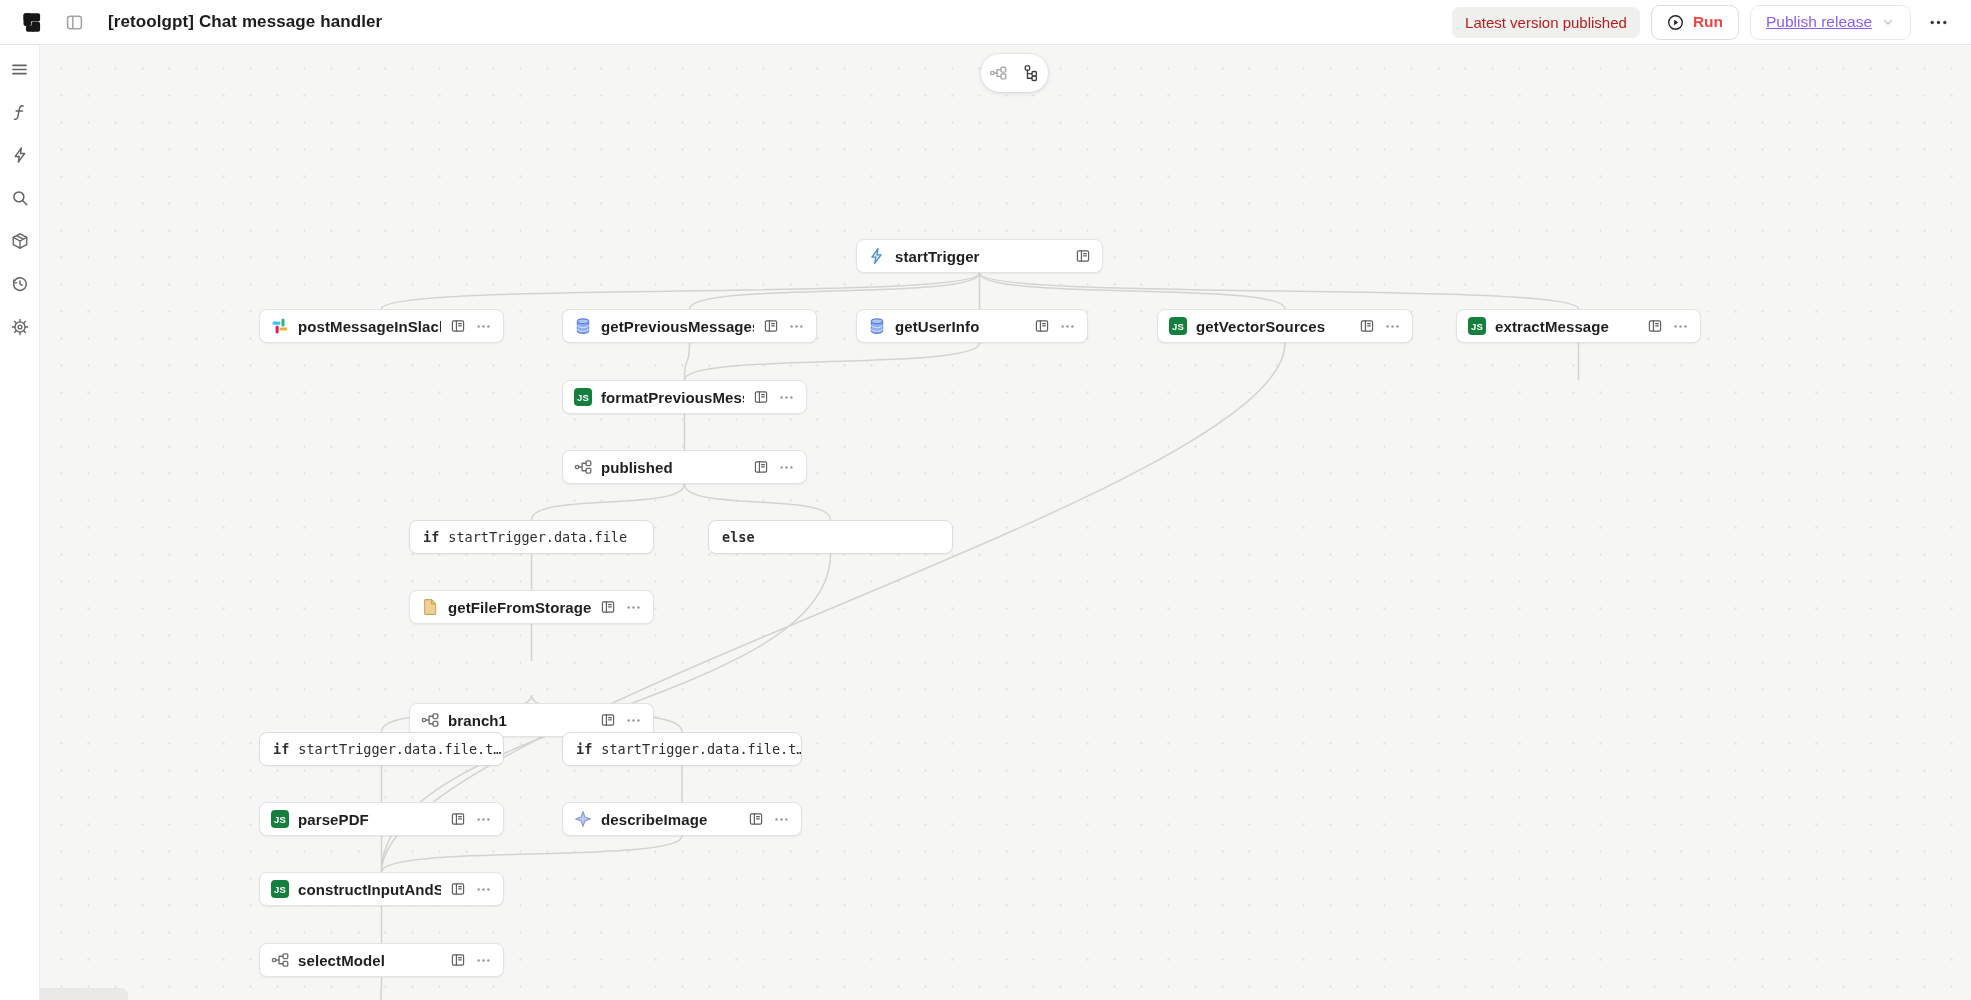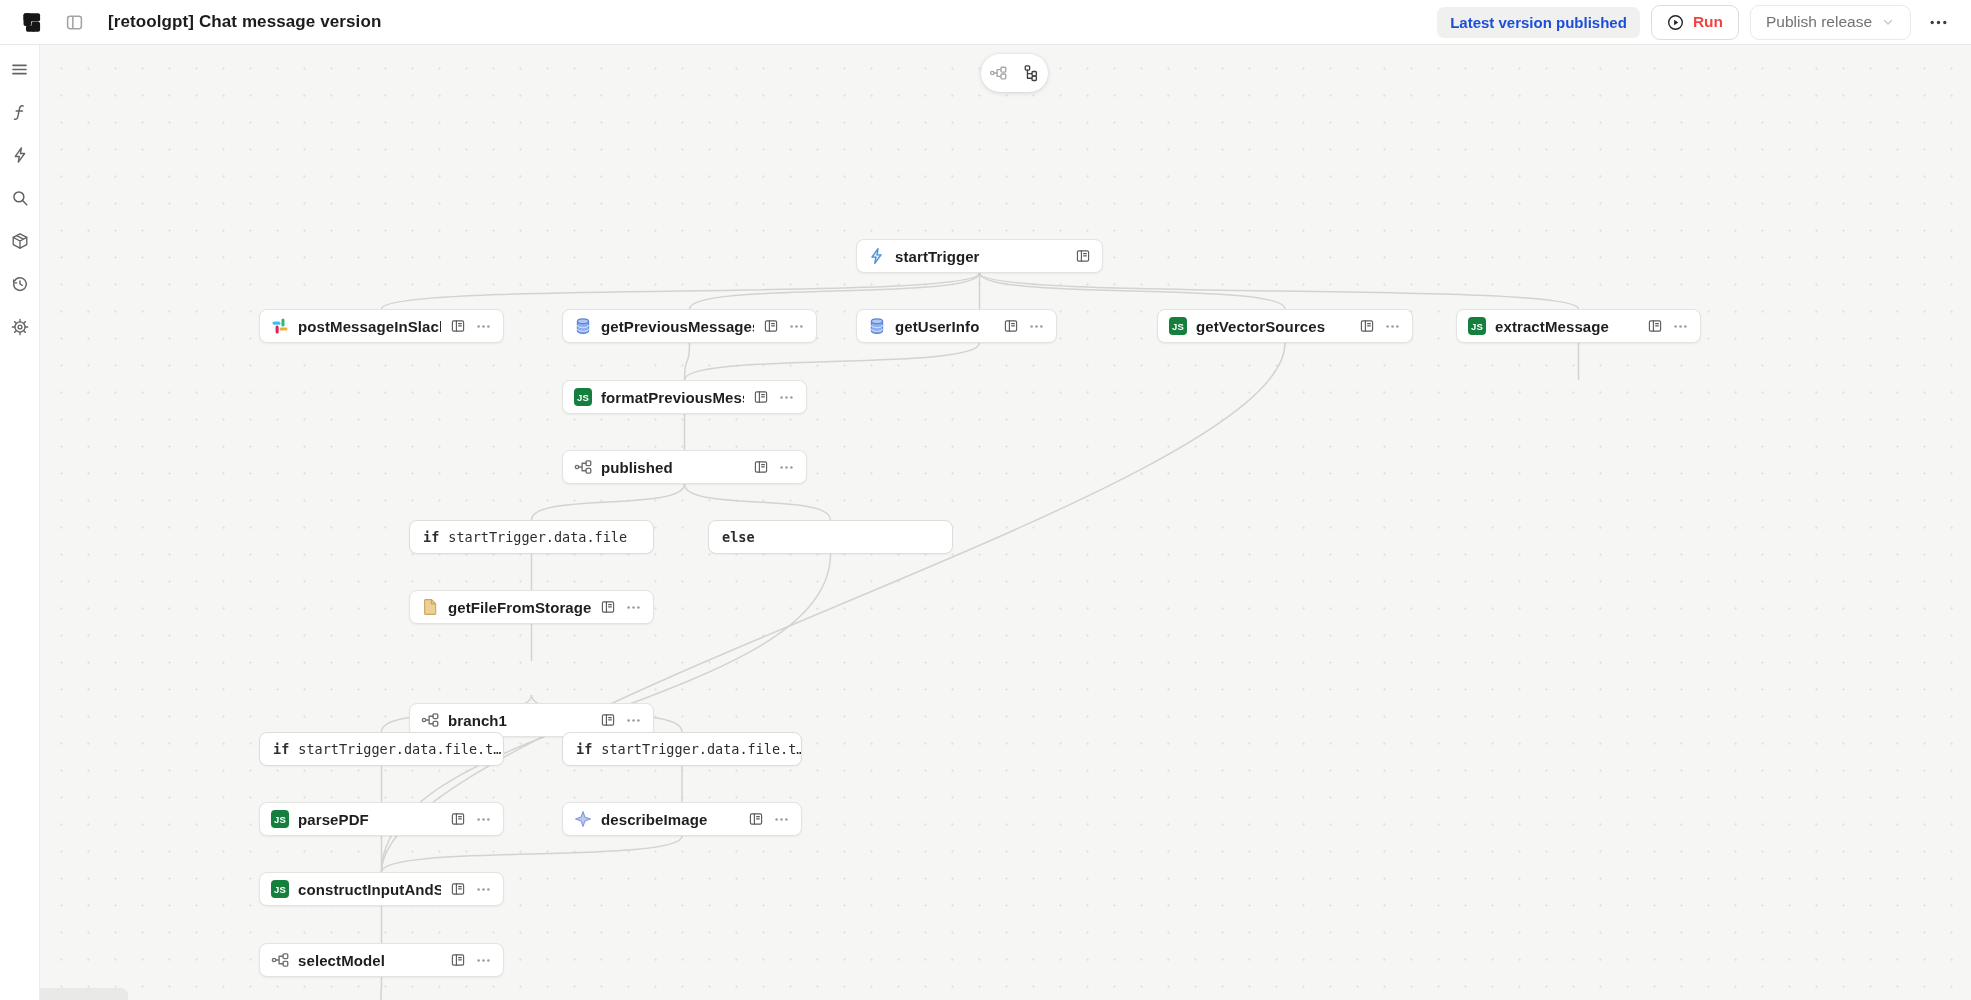--- a/index.html
+++ b/index.html
@@ -23,29 +23,29 @@
   .topbar {
     position:absolute; left:0; top:0; width:100%; height:45px; z-index:10;
     background:#fff; border-bottom:1px solid #e8e8e7;
     display:flex; align-items:center; padding:0 16px;
   }
   .logo { width:27px; height:27px; margin-left:2px; margin-right:20px; display:flex; align-items:center; justify-content:center; }
   .panel-toggle { margin-right:24px; display:flex; align-items:center; cursor:pointer; }
   .app-title { font-size:17px; font-weight:700; color:#1c1c1c; letter-spacing:.1px; }
   .topbar-right { margin-left:auto; display:flex; align-items:center; gap:11px; }
   .badge {
-    background:#f0f0ef; color:#1d4ed8; font-size:15px; font-weight:700;
+    background:#f0f0ef; color:#b91c1c; font-size:15px; font-weight:400;
     padding:7px 13px; border-radius:7px; white-space:nowrap;
   }
   .btn {
     display:flex; align-items:center; gap:9px; height:35px; padding:0 15px;
     background:#fff; border:1px solid #dcdcda; border-radius:9px;
     font-size:15.5px; font-weight:600; color:#ef4444; cursor:pointer;
   }
-  .btn.disabled { color:#737373; border-color:#e9e9e7; font-weight:500; }
+  .btn.disabled { color:#8b5cf6; border-color:#e9e9e7; font-weight:500;text-decoration:underline; }
   .more-btn { padding:4px 6px; cursor:pointer; display:flex; align-items:center; }
 
   
   .sidebar {
     position:absolute; left:0; top:45px; bottom:0; width:40px; z-index:9;
     background:#fff; border-right:1px solid #ededec;
     display:flex; flex-direction:column; align-items:center; padding-top:11px; gap:17px;
   }
   .side-btn { width:26px; height:26px; display:flex; align-items:center; justify-content:center; border-radius:6px; cursor:pointer; color:#646462; }
 
@@ -176,21 +176,21 @@
         </svg>
       </span>
       <span class="dots">
         <svg width="17" height="17" viewBox="0 0 16 16" fill="#9b9b99">
           <circle cx="3.4" cy="8" r="1.2"></circle>
           <circle cx="8" cy="8" r="1.2"></circle>
           <circle cx="12.6" cy="8" r="1.2"></circle>
         </svg>
       </span>
     </div>
-    <div class="node" style="left: 856px; top: 309px; width: 201px;">
+    <div class="node" style="left: 856px; top: 309px; width: 232px;">
       <span class="nicon">
         <svg width="18" height="18" viewBox="0 0 16 16">
           <path d="M3 3.8v8.5c0 1.25 2.25 2.25 5 2.25s5-1 5-2.25V3.8" fill="#8cadf0" stroke="#5c82d8" stroke-width="1"></path>
           <path d="M3 7.2c0 1.25 2.25 2.25 5 2.25s5-1 5-2.25M3 10.4c0 1.25 2.25 2.25 5 2.25s5-1 5-2.25" fill="none" stroke="#c9d9f9" stroke-width="1"></path>
           <ellipse cx="8" cy="3.8" rx="5" ry="2.1" fill="#aec6f6" stroke="#5c82d8" stroke-width="1"></ellipse>
         </svg>
       </span>
       <span class="nlabel">getUserInfo</span>
       <span class="book">
         <svg width="16" height="16" viewBox="0 0 16 16" fill="none" stroke-linecap="round" stroke-linejoin="round" stroke="#5c5c5a" stroke-width="1.15">
@@ -441,21 +441,21 @@
       <rect x="11" y="10.4" width="7" height="8.1" rx="1.6"></rect>
       <rect x="6.5" y="13.4" width="7" height="5.1" rx="1.3"></rect>
     </svg>
   </span>
   <span class="panel-toggle">
     <svg width="19" height="19" viewBox="0 0 16 16" fill="none" stroke="#a3a3a1" stroke-width="1.3">
       <rect x="2.2" y="2.8" width="11.6" height="10.4" rx="2"></rect>
       <path d="M6.6 2.8v10.4"></path>
     </svg>
   </span>
-  <span class="app-title">[retoolgpt] Chat message version</span>
+  <span class="app-title">[retoolgpt] Chat message handler</span>
   <div class="topbar-right">
     <span class="badge">Latest version published</span>
     <button class="btn">
       <span style="display:flex">
         <svg width="17" height="17" viewBox="0 0 16 16">
           <circle cx="8" cy="8" r="6.4" fill="none" stroke="#232323" stroke-width="1.3"></circle>
           <path d="M6.7 5.4 L10.6 8 L6.7 10.6 Z" fill="#232323"></path>
         </svg>
       </span>
       <span>Run</span>

